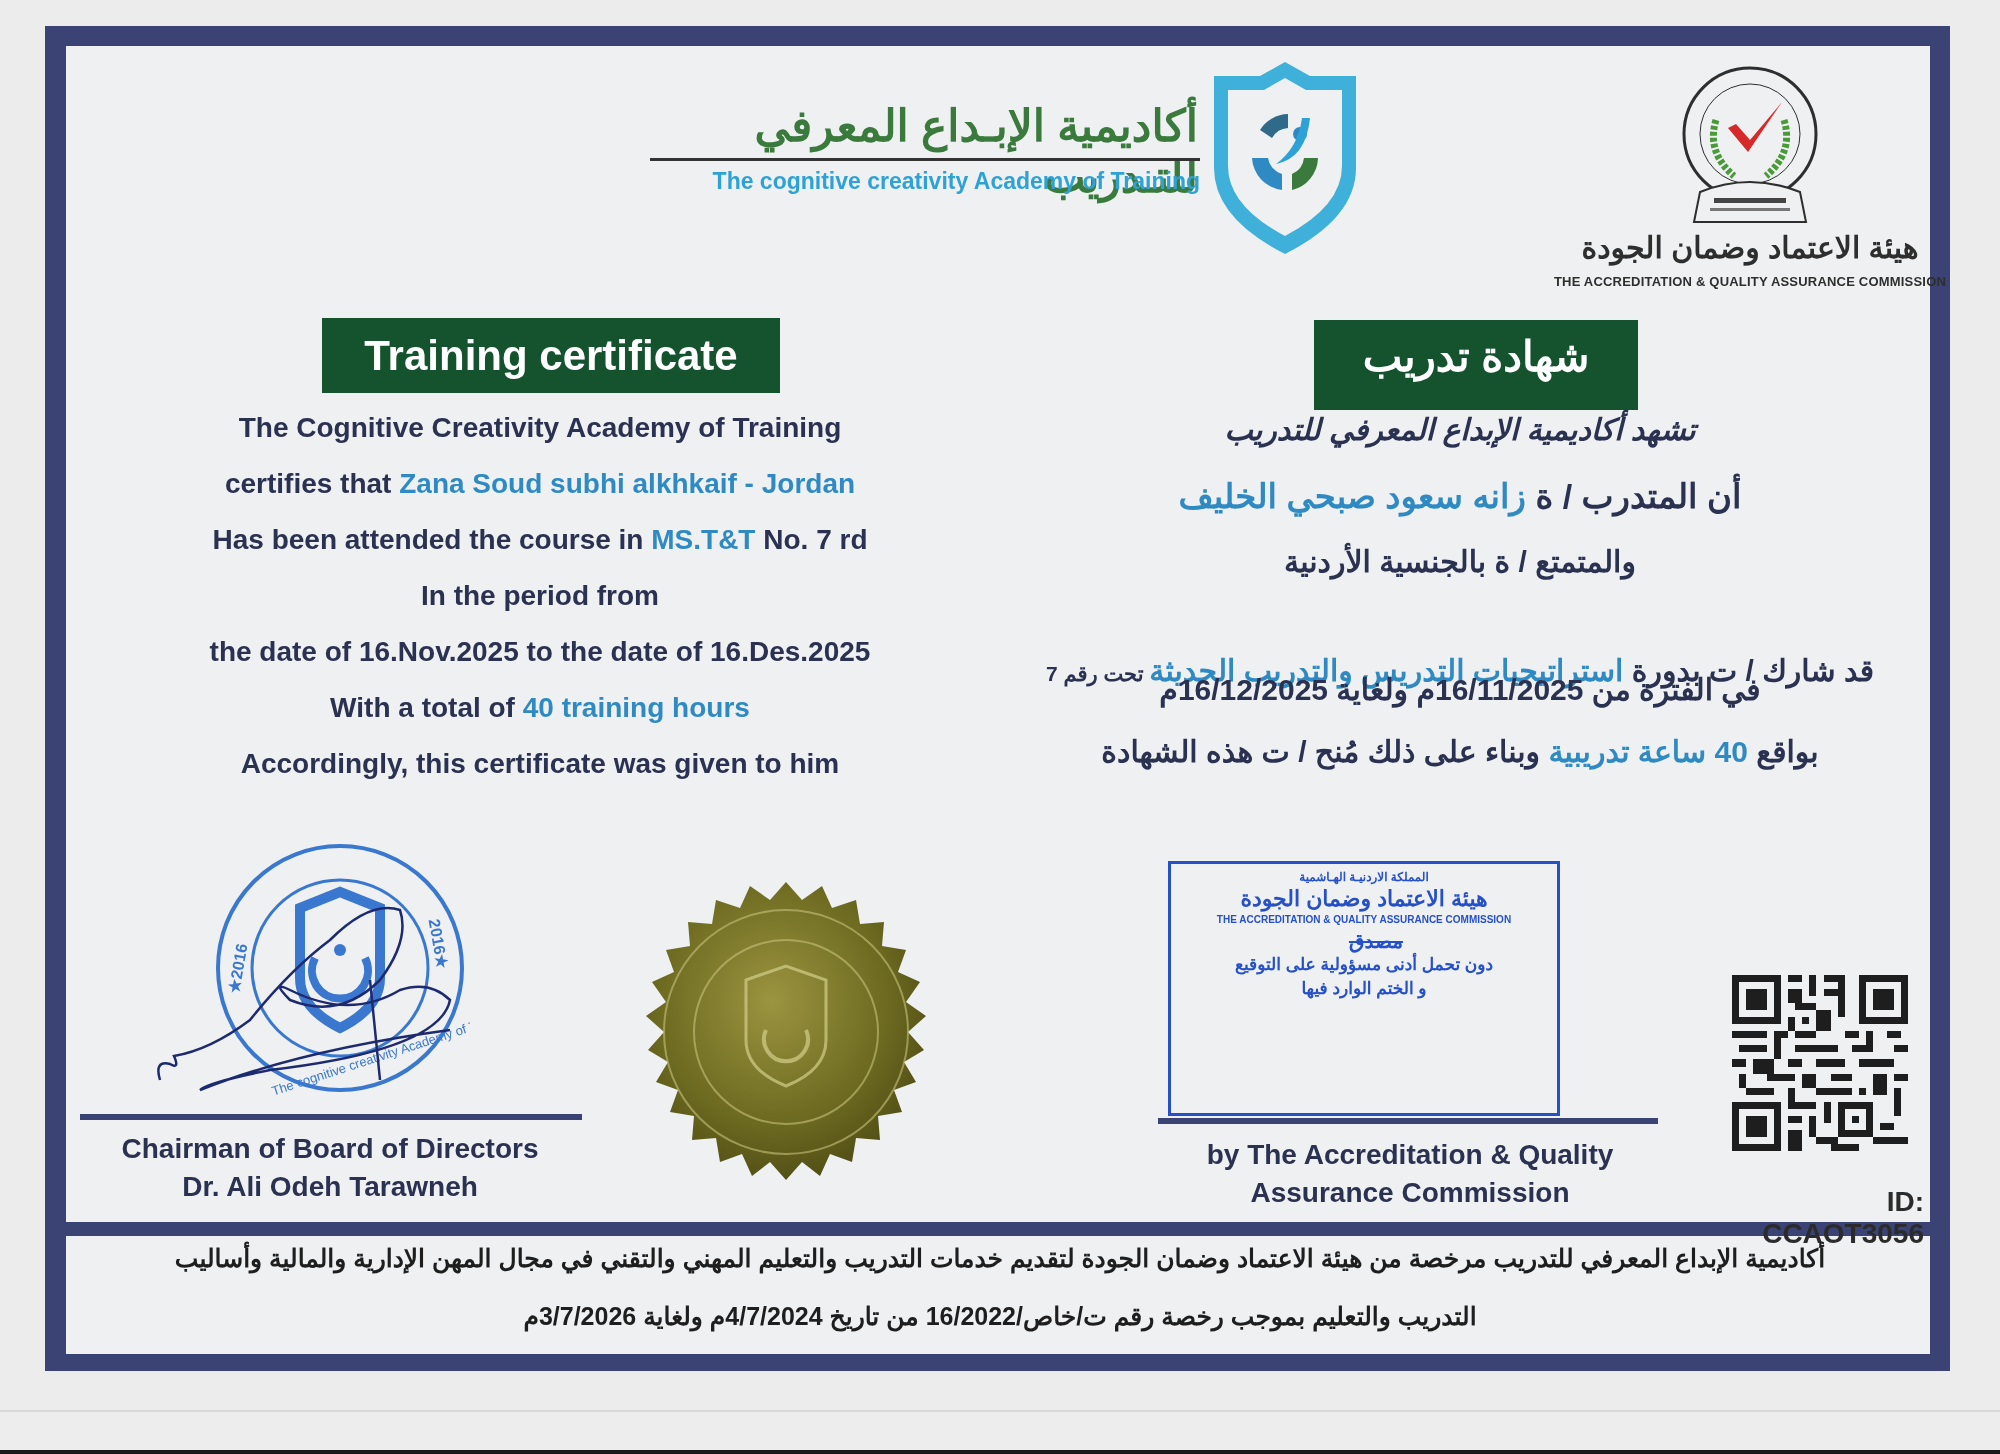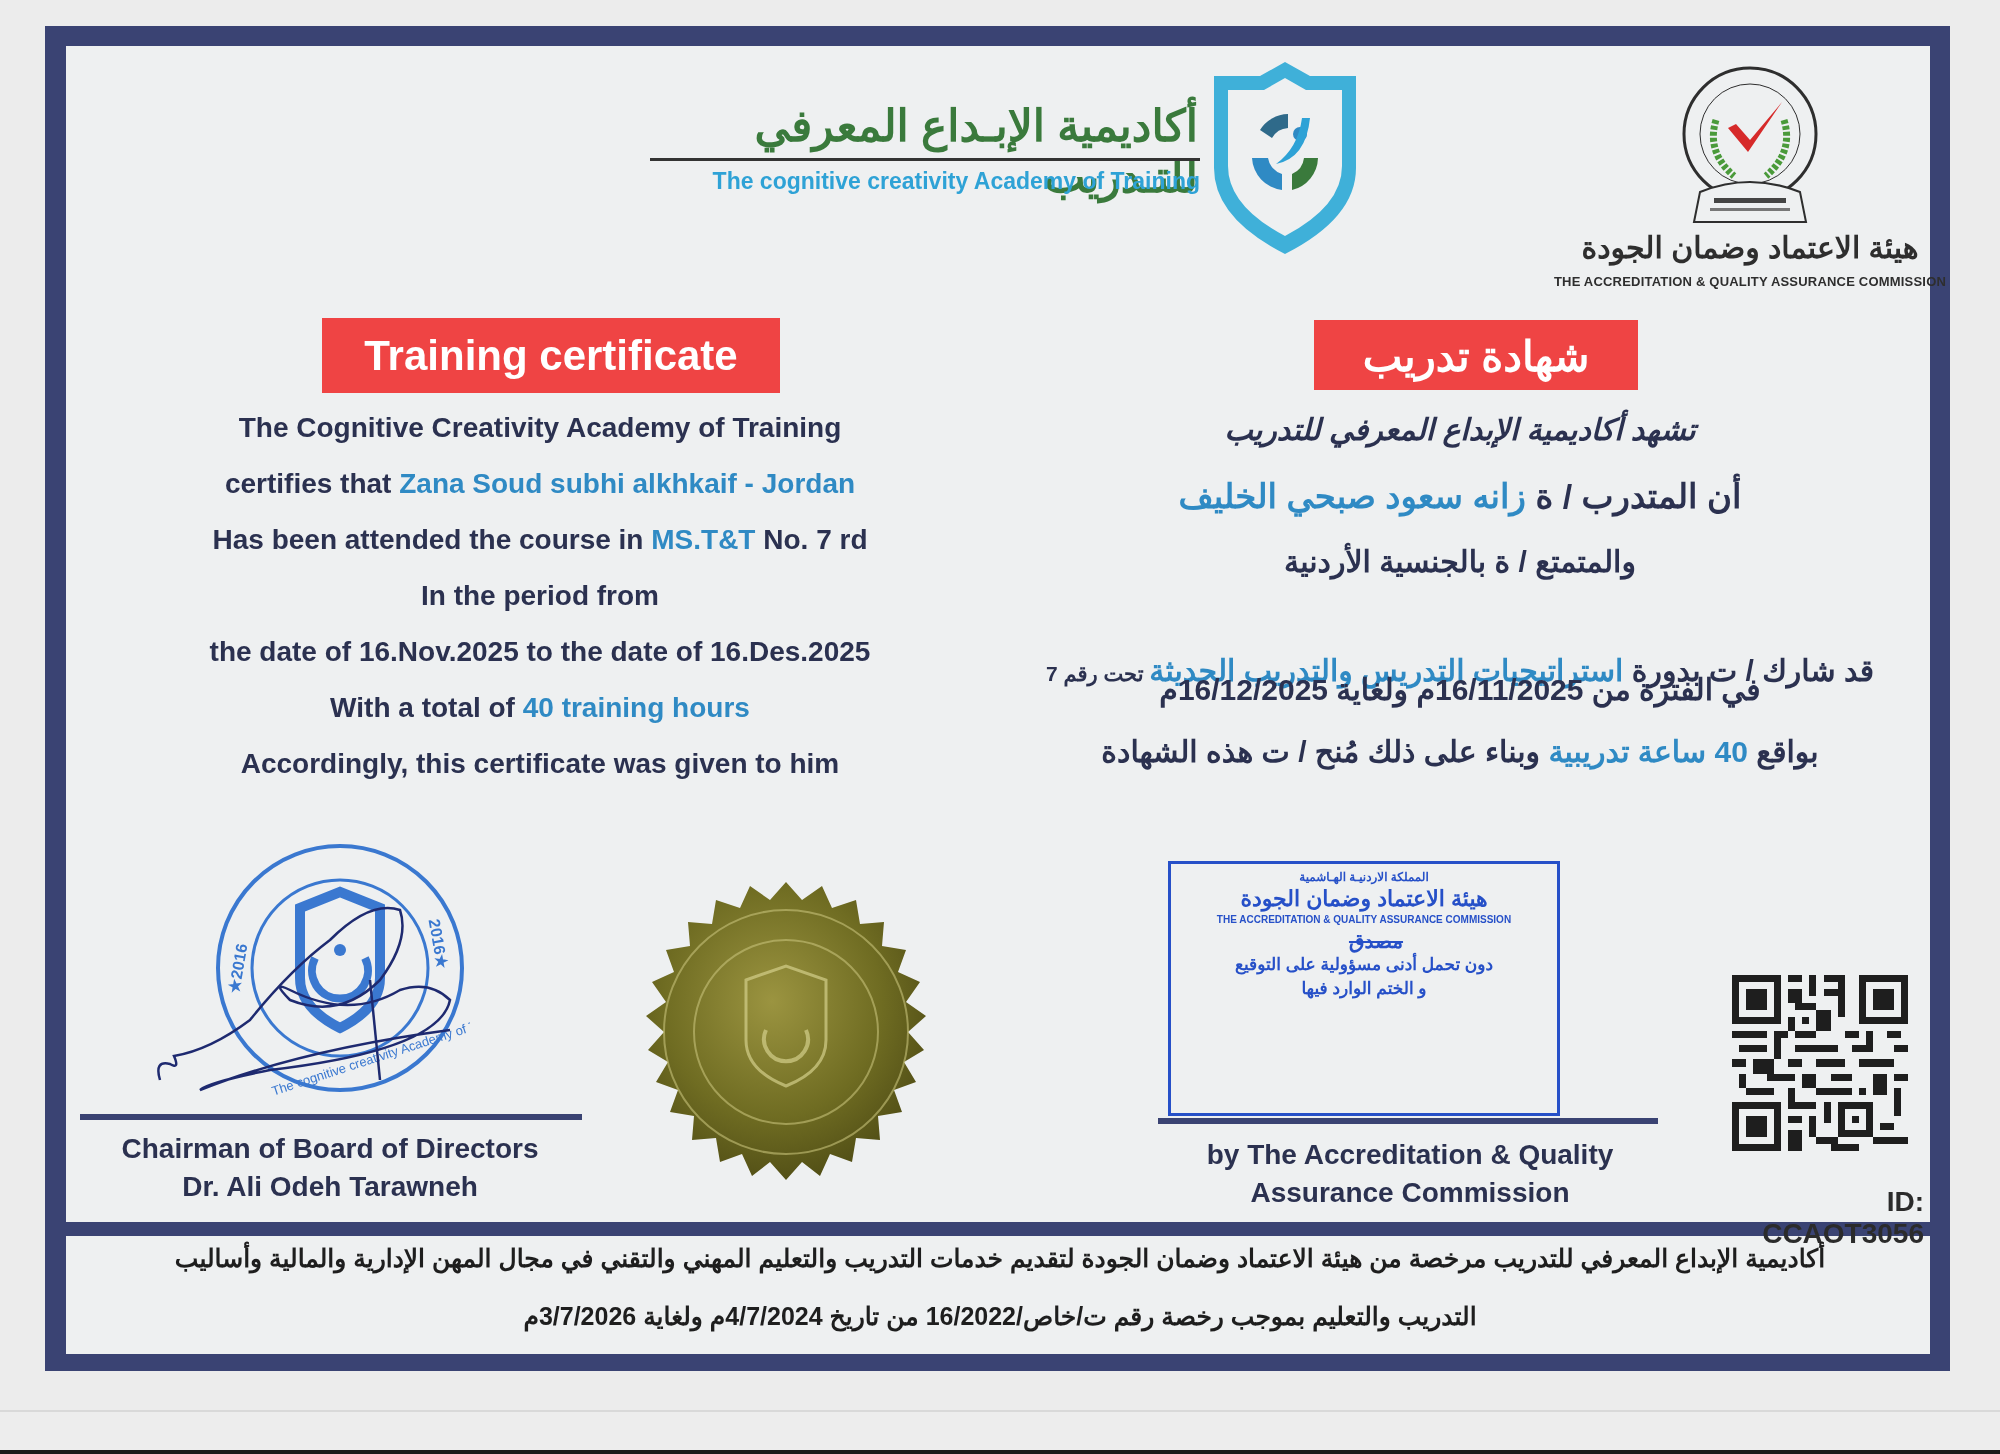--- a/index.html
+++ b/index.html
@@ -29,23 +29,23 @@
   .academy-rule { position:absolute; left:650px; top:158px; width:550px; height:3px; background:#333; }
   .academy-en { position:absolute; left:650px; top:168px; width:550px; text-align:right; font-size:23px; font-weight:bold; color:#2ea2d6; }
   .shield { position:absolute; left:1210px; top:58px; width:150px; height:200px; }
 
   
   .aqac-logo { position:absolute; left:1670px; top:62px; width:160px; height:170px; }
   .aqac-ar { position:absolute; left:1540px; top:230px; width:420px; text-align:center; font-size:30px; font-weight:bold; color:#2e2e2e; direction:rtl; }
   .aqac-en { position:absolute; left:1540px; top:274px; width:420px; text-align:center; font-size:13px; font-weight:bold; color:#2e2e2e; letter-spacing:0.2px; }
 
   
-  .badge { position:absolute; background:#ef4444; color:#fff; font-weight:bold; text-align:center; }
+  .badge { position:absolute; background:#14532d; color:#fff; font-weight:bold; text-align:center; }
   .badge-en { left:322px; top:318px; width:458px; height:75px; line-height:75px; font-size:42px; }
-  .badge-ar { left:1314px; top:320px; width:324px; height:70px; line-height:74px; font-size:42px; direction:rtl; }
+  .badge-ar { left:1314px; top:320px; width:324px; height:90px; line-height:74px; font-size:42px; direction:rtl; }
 
   
   .en-line { position:absolute; left:140px; width:800px; text-align:center; font-size:28px; font-weight:bold; color:#2b3150; }
   
   .ar-line { position:absolute; left:990px; width:940px; text-align:center; font-size:30px; font-weight:bold; color:#2b3150; direction:rtl; }
   .ar-small { font-size:21px; }
 
   
   .sig-line { position:absolute; height:6px; background:#3a4373; }
   .sig-caption { position:absolute; text-align:center; font-size:28px; font-weight:bold; color:#2b3150; line-height:38px; }

